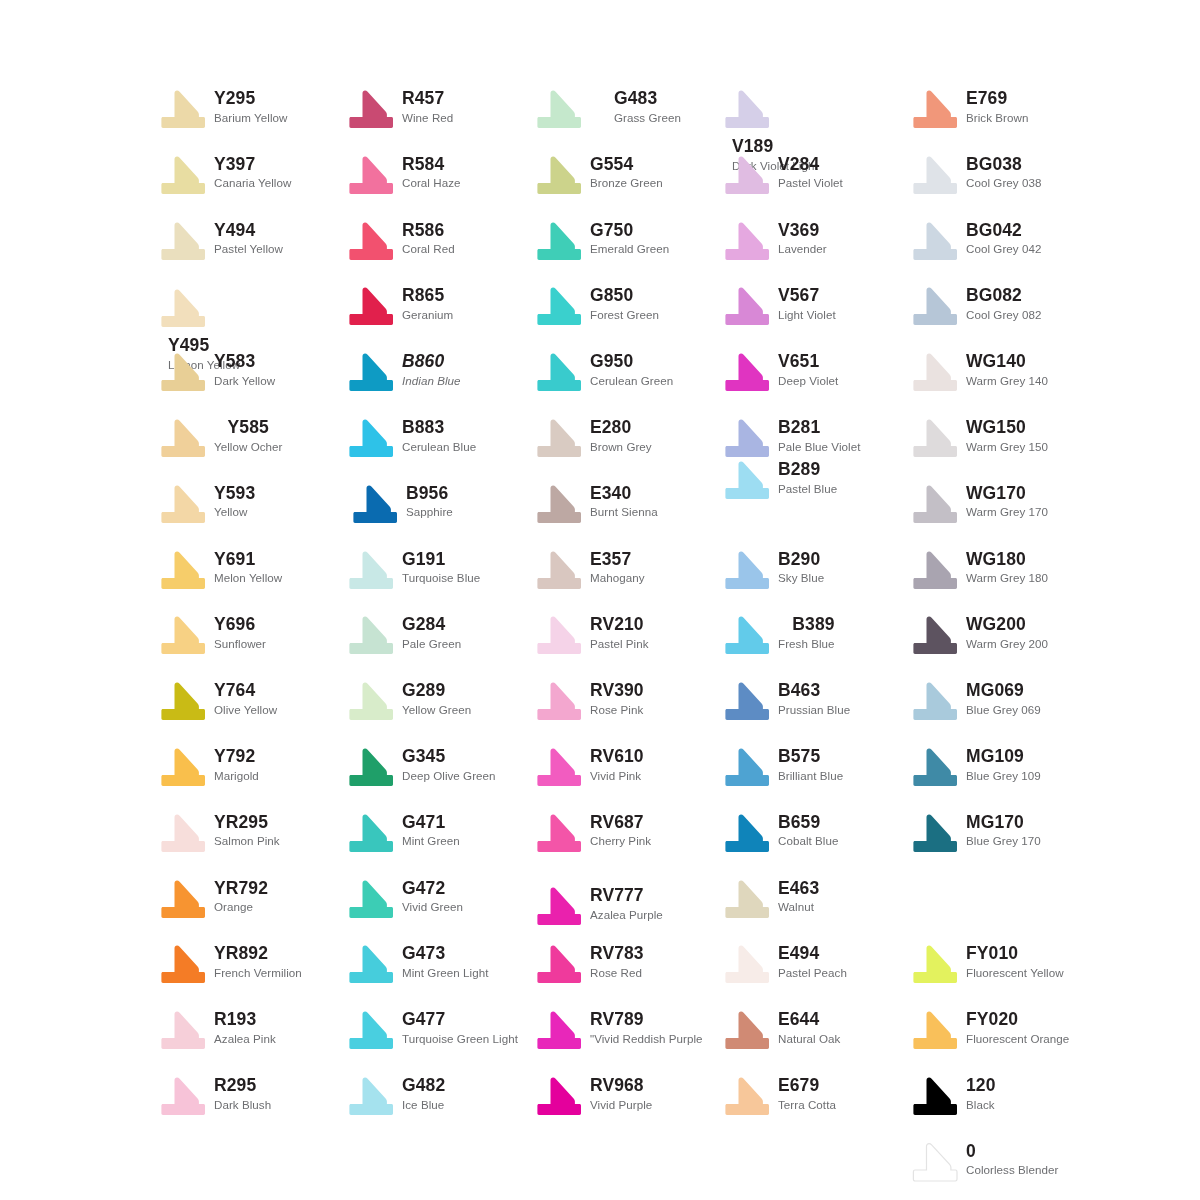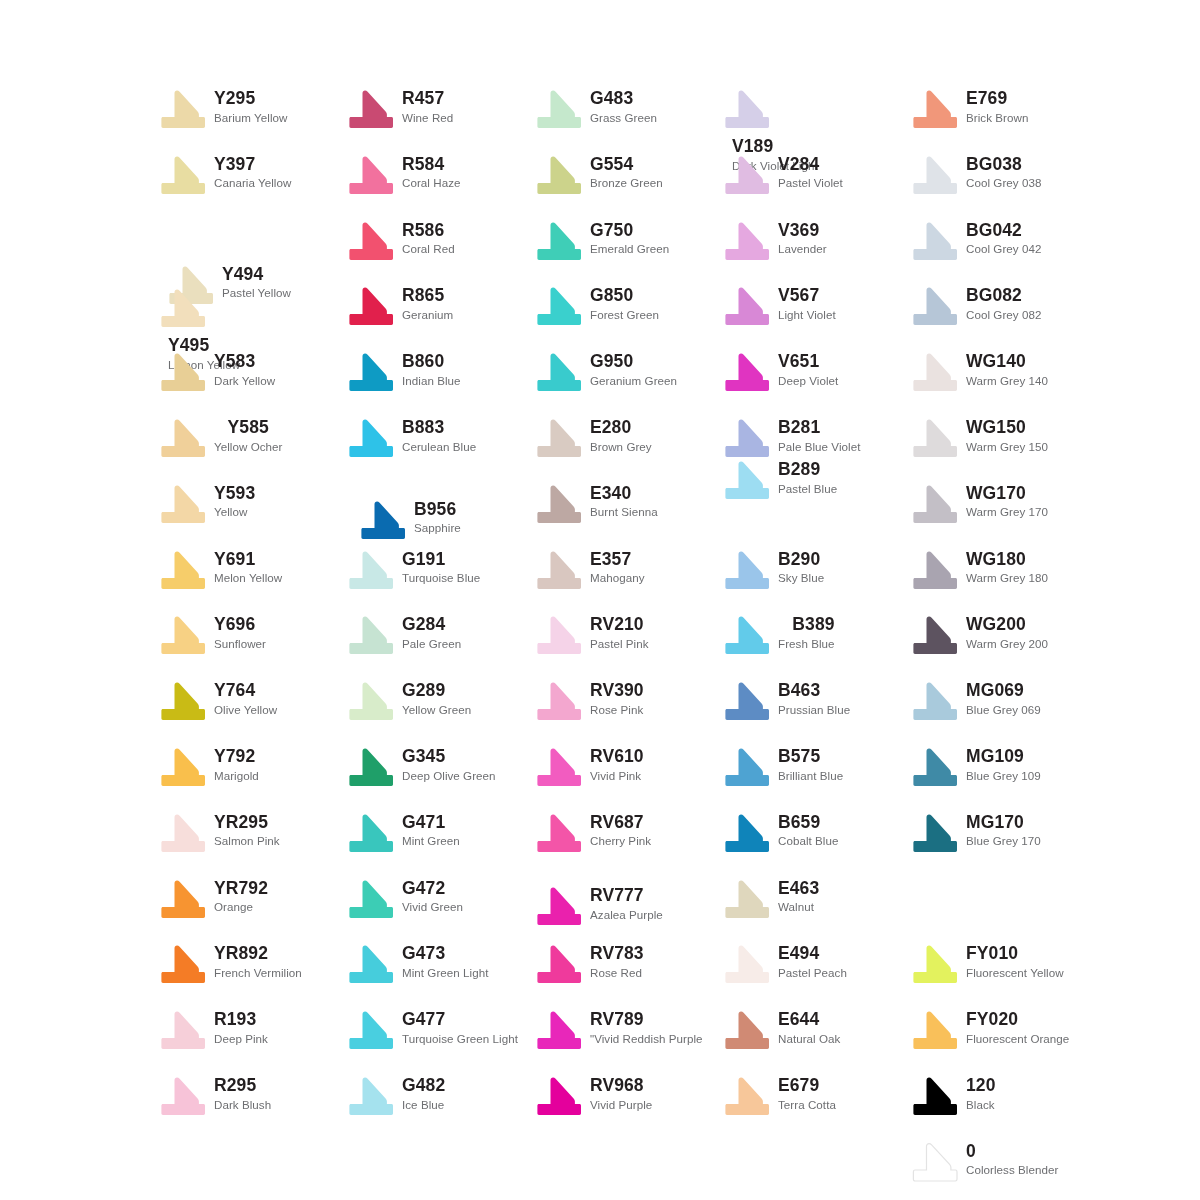--- a/index.html
+++ b/index.html
@@ -90,21 +90,21 @@
       <div class="nib-wrap">
         <svg viewBox="0 0 46 40" xmlns="http://www.w3.org/2000/svg">
           <path d="M14.5 3.2 C14.5 1.6 15.6 0.6 17.0 0.6 C18.0 0.6 18.8 1.0 19.6 1.8 L37.6 21.4 C38.4 22.3 38.9 23.2 38.9 24.4 L38.9 27.0 L43.4 27.0 C44.4 27.0 45.0 27.7 45.0 28.7 L45.0 36.3 C45.0 37.3 44.4 38.0 43.4 38.0 L3.0 38.0 C2.0 38.0 1.4 37.3 1.4 36.3 L1.4 28.7 C1.4 27.7 2.0 27.0 3.0 27.0 L14.5 27.0 Z" fill="#e8dda2"></path>
         </svg>
       </div>
       <div class="labels">
         <div class="code">Y397</div>
         <div class="name">Canaria Yellow</div>
       </div>
     </div>
-    <div class="swatch-cell" style="left: 168px; top: 219.6px; margin-top: 44px;">
+    <div class="swatch-cell" style="left: 160px; top: 219.6px;">
       <div class="nib-wrap">
         <svg viewBox="0 0 46 40" xmlns="http://www.w3.org/2000/svg">
           <path d="M14.5 3.2 C14.5 1.6 15.6 0.6 17.0 0.6 C18.0 0.6 18.8 1.0 19.6 1.8 L37.6 21.4 C38.4 22.3 38.9 23.2 38.9 24.4 L38.9 27.0 L43.4 27.0 C44.4 27.0 45.0 27.7 45.0 28.7 L45.0 36.3 C45.0 37.3 44.4 38.0 43.4 38.0 L3.0 38.0 C2.0 38.0 1.4 37.3 1.4 36.3 L1.4 28.7 C1.4 27.7 2.0 27.0 3.0 27.0 L14.5 27.0 Z" fill="#eadfbe"></path>
         </svg>
       </div>
       <div class="labels">
         <div class="code">Y494</div>
         <div class="name">Pastel Yellow</div>
       </div>
     </div>
@@ -230,21 +230,21 @@
       </div>
     </div>
     <div class="swatch-cell" style="left: 160px; top: 1009.2px;">
       <div class="nib-wrap">
         <svg viewBox="0 0 46 40" xmlns="http://www.w3.org/2000/svg">
           <path d="M14.5 3.2 C14.5 1.6 15.6 0.6 17.0 0.6 C18.0 0.6 18.8 1.0 19.6 1.8 L37.6 21.4 C38.4 22.3 38.9 23.2 38.9 24.4 L38.9 27.0 L43.4 27.0 C44.4 27.0 45.0 27.7 45.0 28.7 L45.0 36.3 C45.0 37.3 44.4 38.0 43.4 38.0 L3.0 38.0 C2.0 38.0 1.4 37.3 1.4 36.3 L1.4 28.7 C1.4 27.7 2.0 27.0 3.0 27.0 L14.5 27.0 Z" fill="#f6cfd9"></path>
         </svg>
       </div>
       <div class="labels">
         <div class="code">R193</div>
-        <div class="name">Deep Pink</div>
+        <div class="name">Azalea Pink</div>
       </div>
     </div>
     <div class="swatch-cell" style="left: 160px; top: 1075px;">
       <div class="nib-wrap">
         <svg viewBox="0 0 46 40" xmlns="http://www.w3.org/2000/svg">
           <path d="M14.5 3.2 C14.5 1.6 15.6 0.6 17.0 0.6 C18.0 0.6 18.8 1.0 19.6 1.8 L37.6 21.4 C38.4 22.3 38.9 23.2 38.9 24.4 L38.9 27.0 L43.4 27.0 C44.4 27.0 45.0 27.7 45.0 28.7 L45.0 36.3 C45.0 37.3 44.4 38.0 43.4 38.0 L3.0 38.0 C2.0 38.0 1.4 37.3 1.4 36.3 L1.4 28.7 C1.4 27.7 2.0 27.0 3.0 27.0 L14.5 27.0 Z" fill="#f7c3d8"></path>
         </svg>
       </div>
       <div class="labels">
         <div class="code">R295</div>
@@ -288,21 +288,21 @@
       <div class="nib-wrap">
         <svg viewBox="0 0 46 40" xmlns="http://www.w3.org/2000/svg">
           <path d="M14.5 3.2 C14.5 1.6 15.6 0.6 17.0 0.6 C18.0 0.6 18.8 1.0 19.6 1.8 L37.6 21.4 C38.4 22.3 38.9 23.2 38.9 24.4 L38.9 27.0 L43.4 27.0 C44.4 27.0 45.0 27.7 45.0 28.7 L45.0 36.3 C45.0 37.3 44.4 38.0 43.4 38.0 L3.0 38.0 C2.0 38.0 1.4 37.3 1.4 36.3 L1.4 28.7 C1.4 27.7 2.0 27.0 3.0 27.0 L14.5 27.0 Z" fill="#e1204c"></path>
         </svg>
       </div>
       <div class="labels">
         <div class="code">R865</div>
         <div class="name">Geranium</div>
       </div>
     </div>
-    <div class="swatch-cell" style="left: 348px; top: 351.2px;">
+    <div class="swatch-cell" style="left: 348px; top: 351.2px; font-style: italic;">
       <div class="nib-wrap">
         <svg viewBox="0 0 46 40" xmlns="http://www.w3.org/2000/svg">
           <path d="M14.5 3.2 C14.5 1.6 15.6 0.6 17.0 0.6 C18.0 0.6 18.8 1.0 19.6 1.8 L37.6 21.4 C38.4 22.3 38.9 23.2 38.9 24.4 L38.9 27.0 L43.4 27.0 C44.4 27.0 45.0 27.7 45.0 28.7 L45.0 36.3 C45.0 37.3 44.4 38.0 43.4 38.0 L3.0 38.0 C2.0 38.0 1.4 37.3 1.4 36.3 L1.4 28.7 C1.4 27.7 2.0 27.0 3.0 27.0 L14.5 27.0 Z" fill="#0e9bc4"></path>
         </svg>
       </div>
       <div class="labels">
         <div class="code">B860</div>
         <div class="name">Indian Blue</div>
       </div>
     </div>
@@ -310,21 +310,21 @@
       <div class="nib-wrap">
         <svg viewBox="0 0 46 40" xmlns="http://www.w3.org/2000/svg">
           <path d="M14.5 3.2 C14.5 1.6 15.6 0.6 17.0 0.6 C18.0 0.6 18.8 1.0 19.6 1.8 L37.6 21.4 C38.4 22.3 38.9 23.2 38.9 24.4 L38.9 27.0 L43.4 27.0 C44.4 27.0 45.0 27.7 45.0 28.7 L45.0 36.3 C45.0 37.3 44.4 38.0 43.4 38.0 L3.0 38.0 C2.0 38.0 1.4 37.3 1.4 36.3 L1.4 28.7 C1.4 27.7 2.0 27.0 3.0 27.0 L14.5 27.0 Z" fill="#2ec2e8"></path>
         </svg>
       </div>
       <div class="labels">
         <div class="code">B883</div>
         <div class="name">Cerulean Blue</div>
       </div>
     </div>
-    <div class="swatch-cell" style="left: 360px; top: 482.8px; margin-top: 16px;">
+    <div class="swatch-cell" style="left: 352px; top: 482.8px;">
       <div class="nib-wrap">
         <svg viewBox="0 0 46 40" xmlns="http://www.w3.org/2000/svg">
           <path d="M14.5 3.2 C14.5 1.6 15.6 0.6 17.0 0.6 C18.0 0.6 18.8 1.0 19.6 1.8 L37.6 21.4 C38.4 22.3 38.9 23.2 38.9 24.4 L38.9 27.0 L43.4 27.0 C44.4 27.0 45.0 27.7 45.0 28.7 L45.0 36.3 C45.0 37.3 44.4 38.0 43.4 38.0 L3.0 38.0 C2.0 38.0 1.4 37.3 1.4 36.3 L1.4 28.7 C1.4 27.7 2.0 27.0 3.0 27.0 L14.5 27.0 Z" fill="#0a6bb0"></path>
         </svg>
       </div>
       <div class="labels">
         <div class="code">B956</div>
         <div class="name">Sapphire</div>
       </div>
     </div>
@@ -420,21 +420,21 @@
       <div class="nib-wrap">
         <svg viewBox="0 0 46 40" xmlns="http://www.w3.org/2000/svg">
           <path d="M14.5 3.2 C14.5 1.6 15.6 0.6 17.0 0.6 C18.0 0.6 18.8 1.0 19.6 1.8 L37.6 21.4 C38.4 22.3 38.9 23.2 38.9 24.4 L38.9 27.0 L43.4 27.0 C44.4 27.0 45.0 27.7 45.0 28.7 L45.0 36.3 C45.0 37.3 44.4 38.0 43.4 38.0 L3.0 38.0 C2.0 38.0 1.4 37.3 1.4 36.3 L1.4 28.7 C1.4 27.7 2.0 27.0 3.0 27.0 L14.5 27.0 Z" fill="#a5e2ee"></path>
         </svg>
       </div>
       <div class="labels">
         <div class="code">G482</div>
         <div class="name">Ice Blue</div>
       </div>
     </div>
-    <div class="swatch-cell" style="left: 536px; top: 88px;">
+    <div class="swatch-cell" style="left: 536px; top: 88px; gap: 24px;">
       <div class="nib-wrap">
         <svg viewBox="0 0 46 40" xmlns="http://www.w3.org/2000/svg">
           <path d="M14.5 3.2 C14.5 1.6 15.6 0.6 17.0 0.6 C18.0 0.6 18.8 1.0 19.6 1.8 L37.6 21.4 C38.4 22.3 38.9 23.2 38.9 24.4 L38.9 27.0 L43.4 27.0 C44.4 27.0 45.0 27.7 45.0 28.7 L45.0 36.3 C45.0 37.3 44.4 38.0 43.4 38.0 L3.0 38.0 C2.0 38.0 1.4 37.3 1.4 36.3 L1.4 28.7 C1.4 27.7 2.0 27.0 3.0 27.0 L14.5 27.0 Z" fill="#c5e8cc"></path>
         </svg>
       </div>
       <div class="labels">
         <div class="code">G483</div>
         <div class="name">Grass Green</div>
       </div>
     </div>
@@ -472,21 +472,21 @@
       </div>
     </div>
     <div class="swatch-cell" style="left: 536px; top: 351.2px;">
       <div class="nib-wrap">
         <svg viewBox="0 0 46 40" xmlns="http://www.w3.org/2000/svg">
           <path d="M14.5 3.2 C14.5 1.6 15.6 0.6 17.0 0.6 C18.0 0.6 18.8 1.0 19.6 1.8 L37.6 21.4 C38.4 22.3 38.9 23.2 38.9 24.4 L38.9 27.0 L43.4 27.0 C44.4 27.0 45.0 27.7 45.0 28.7 L45.0 36.3 C45.0 37.3 44.4 38.0 43.4 38.0 L3.0 38.0 C2.0 38.0 1.4 37.3 1.4 36.3 L1.4 28.7 C1.4 27.7 2.0 27.0 3.0 27.0 L14.5 27.0 Z" fill="#39cbcd"></path>
         </svg>
       </div>
       <div class="labels">
         <div class="code">G950</div>
-        <div class="name">Geranium Green</div>
+        <div class="name">Cerulean Green</div>
       </div>
     </div>
     <div class="swatch-cell" style="left: 536px; top: 417px;">
       <div class="nib-wrap">
         <svg viewBox="0 0 46 40" xmlns="http://www.w3.org/2000/svg">
           <path d="M14.5 3.2 C14.5 1.6 15.6 0.6 17.0 0.6 C18.0 0.6 18.8 1.0 19.6 1.8 L37.6 21.4 C38.4 22.3 38.9 23.2 38.9 24.4 L38.9 27.0 L43.4 27.0 C44.4 27.0 45.0 27.7 45.0 28.7 L45.0 36.3 C45.0 37.3 44.4 38.0 43.4 38.0 L3.0 38.0 C2.0 38.0 1.4 37.3 1.4 36.3 L1.4 28.7 C1.4 27.7 2.0 27.0 3.0 27.0 L14.5 27.0 Z" fill="#d9cbc2"></path>
         </svg>
       </div>
       <div class="labels">
         <div class="code">E280</div>

